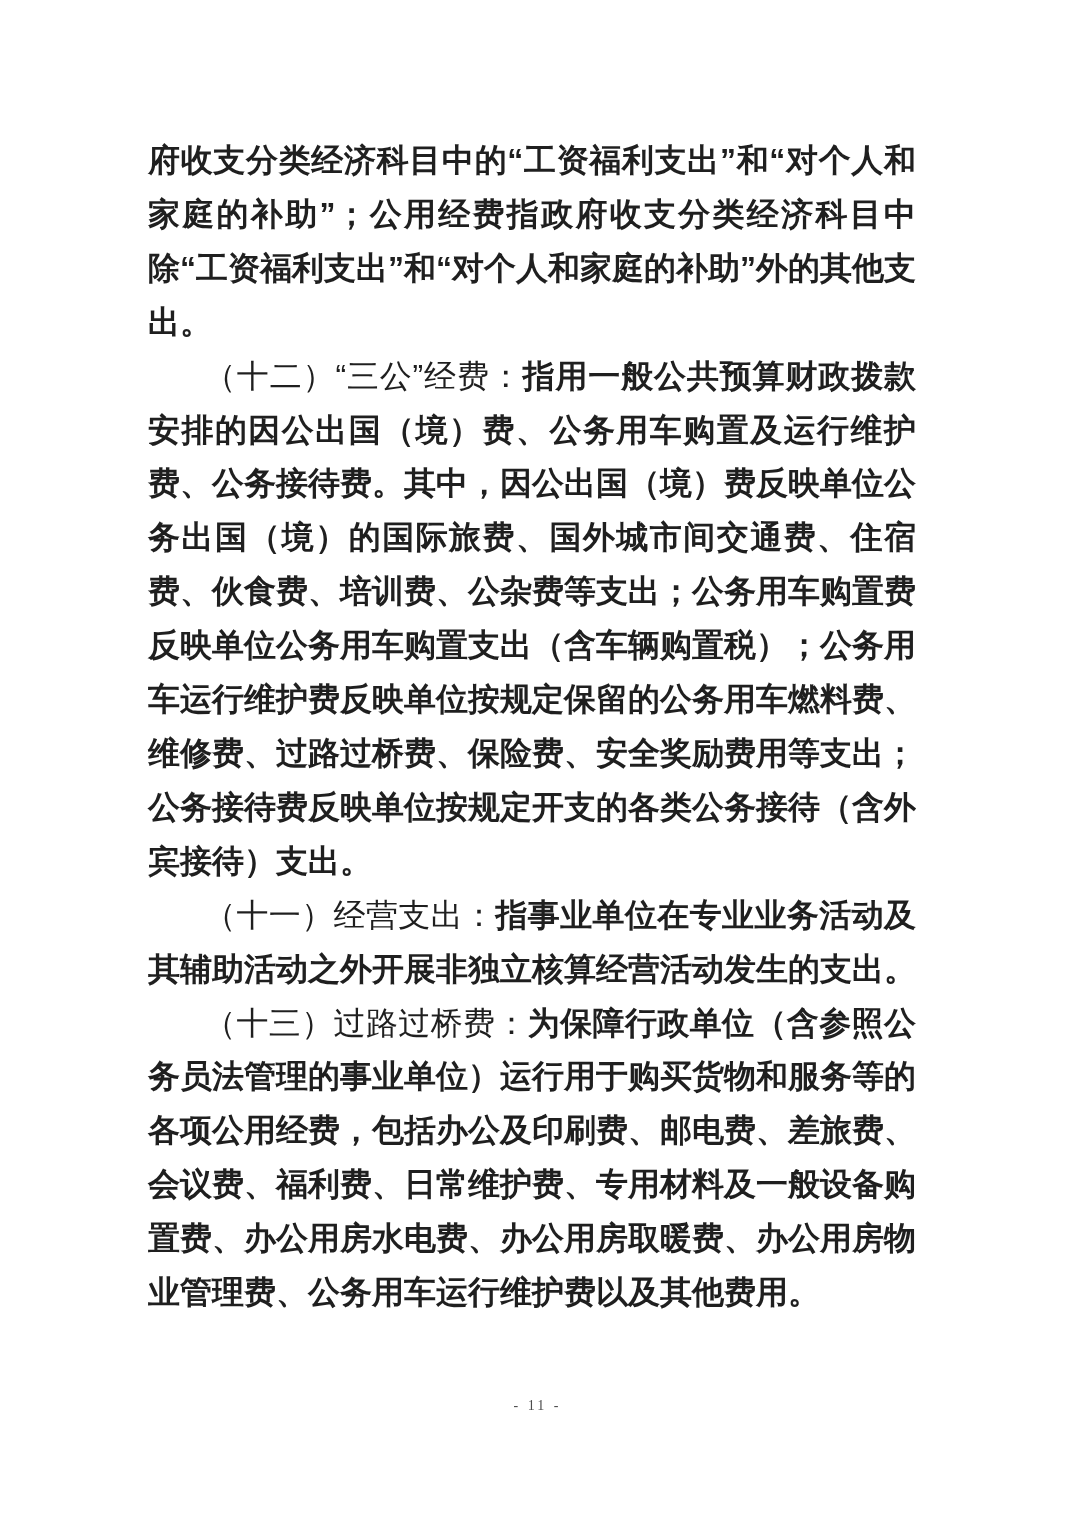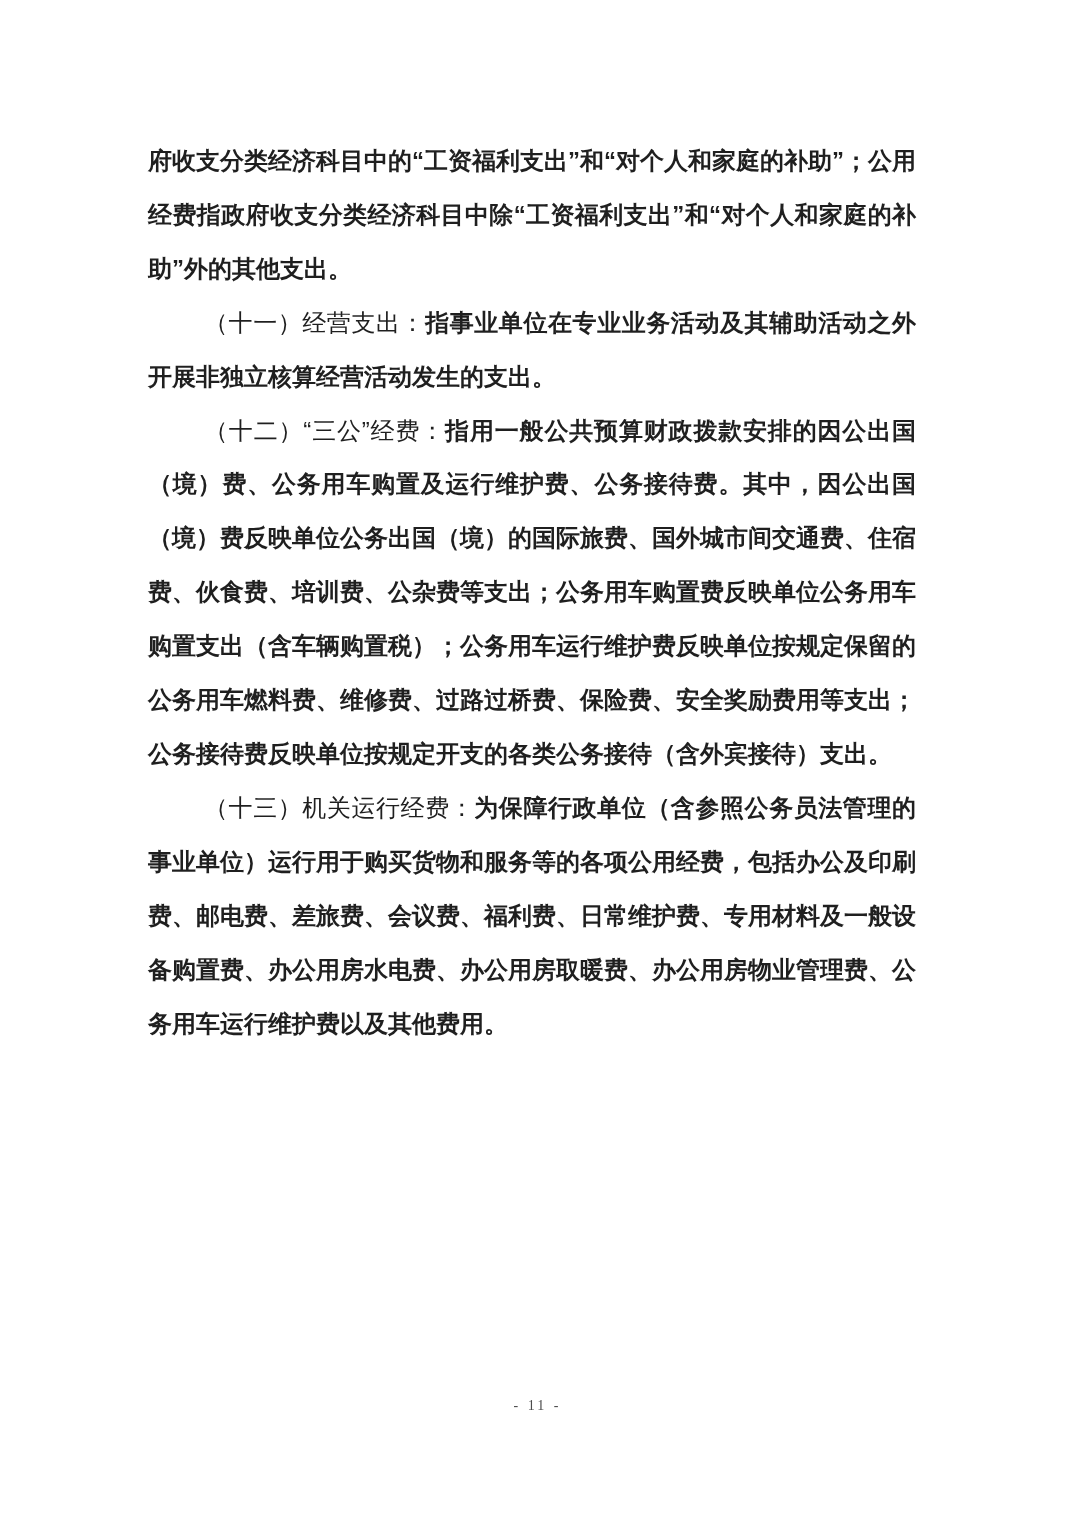--- a/index.html
+++ b/index.html
@@ -13,21 +13,21 @@
     height: 1520px;
     background: #ffffff;
     overflow: hidden;
     font-family: "Liberation Sans", sans-serif;
   }
   .content {
     position: absolute;
     left: 148px;
     top: 134px;
     width: 768px;
-    font-size: 24px;
+    font-size: 32px;
     line-height: 53.9px;
     color: #1f1f1f;
   }
   .para {
     margin: 0;
     padding: 0;
     text-align: justify;
     text-justify: inter-character;
     text-align-last: left;
     text-indent: 56px;
@@ -57,23 +57,23 @@
 </head>
 <body>
 
 <div class="page">
 
   <div class="content">
 
     <p class="para no-indent"><span class="btext">府收支分类经济科目中的“工资福利支出”和“对个人和家庭的补助”；公用经费指政府收支分类经济科目中除“工资福利支出”和“对个人和家庭的补助”外的其他支出。</span></p>
 
 
+    <p class="para"><span class="lead">（十二）“三公”经费：</span><span class="btext">指用一般公共预算财政拨款安排的因公出国（境）费、公务用车购置及运行维护费、公务接待费。其中，因公出国（境）费反映单位公务出国（境）的国际旅费、国外城市间交通费、住宿费、伙食费、培训费、公杂费等支出；公务用车购置费反映单位公务用车购置支出（含车辆购置税）；公务用车运行维护费反映单位按规定保留的公务用车燃料费、维修费、过路过桥费、保险费、安全奖励费用等支出；公务接待费反映单位按规定开支的各类公务接待（含外宾接待）支出。</span></p>
+
     <p class="para"><span class="lead">（十一）经营支出：</span><span class="btext">指事业单位在专业业务活动及其辅助活动之外开展非独立核算经营活动发生的支出。</span></p>
 
-    <p class="para"><span class="lead">（十二）“三公”经费：</span><span class="btext">指用一般公共预算财政拨款安排的因公出国（境）费、公务用车购置及运行维护费、公务接待费。其中，因公出国（境）费反映单位公务出国（境）的国际旅费、国外城市间交通费、住宿费、伙食费、培训费、公杂费等支出；公务用车购置费反映单位公务用车购置支出（含车辆购置税）；公务用车运行维护费反映单位按规定保留的公务用车燃料费、维修费、过路过桥费、保险费、安全奖励费用等支出；公务接待费反映单位按规定开支的各类公务接待（含外宾接待）支出。</span></p>
-
-    <p class="para"><span class="lead">（十三）机关运行经费：</span><span class="btext">为保障行政单位（含参照公务员法管理的事业单位）运行用于购买货物和服务等的各项公用经费，包括办公及印刷费、邮电费、差旅费、会议费、福利费、日常维护费、专用材料及一般设备购置费、办公用房水电费、办公用房取暖费、办公用房物业管理费、公务用车运行维护费以及其他费用。</span></p>
+    <p class="para"><span class="lead">（十三）过路过桥费：</span><span class="btext">为保障行政单位（含参照公务员法管理的事业单位）运行用于购买货物和服务等的各项公用经费，包括办公及印刷费、邮电费、差旅费、会议费、福利费、日常维护费、专用材料及一般设备购置费、办公用房水电费、办公用房取暖费、办公用房物业管理费、公务用车运行维护费以及其他费用。</span></p>
 
   </div>
 
   <div class="footer">- 11 -</div>
 
 </div>
 
 </body></html>

